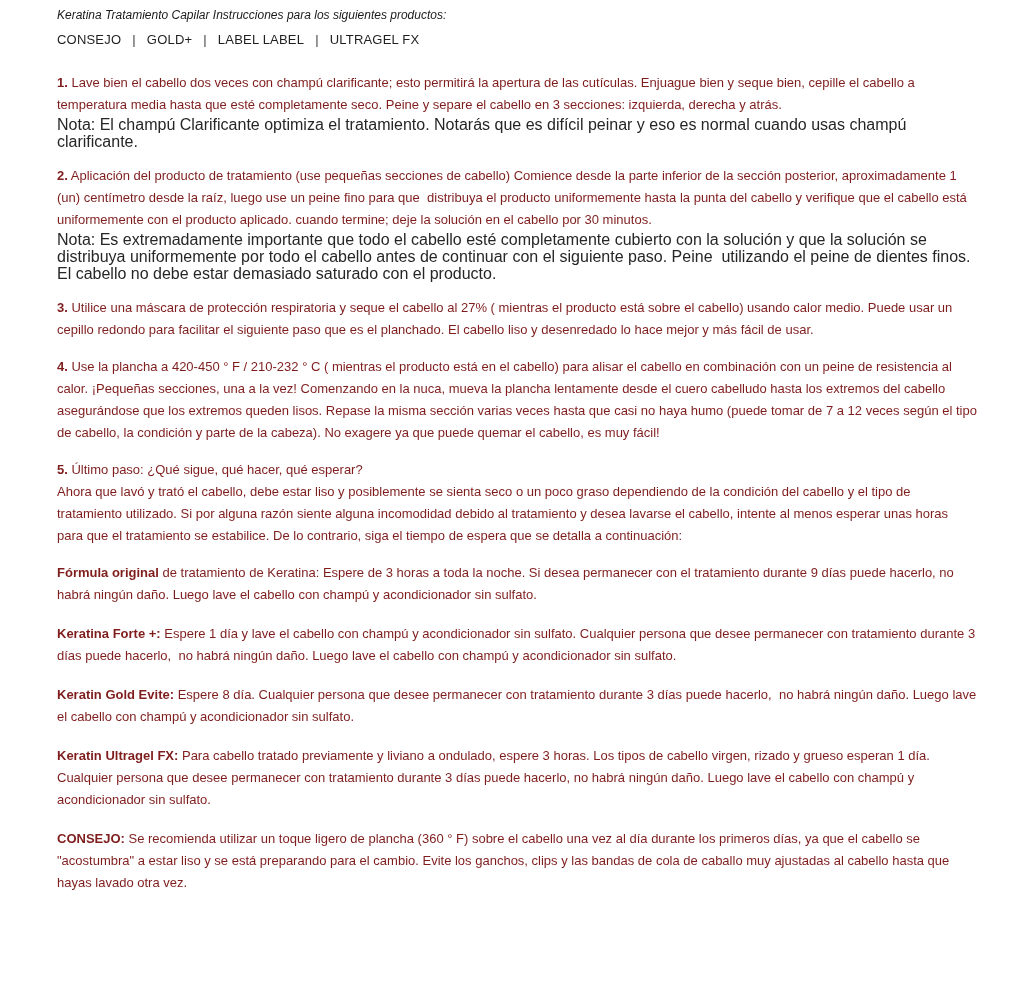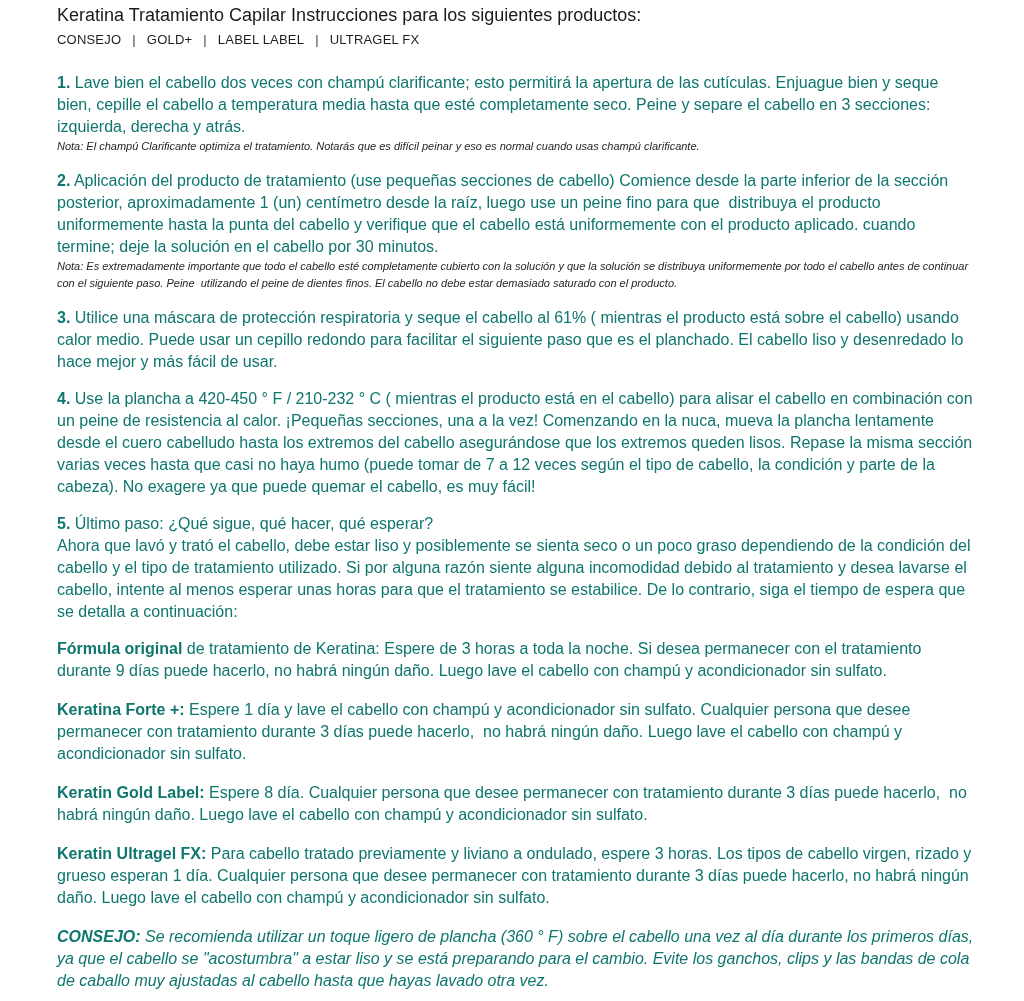--- a/index.html
+++ b/index.html
@@ -10,53 +10,53 @@
     overflow: hidden;
     font-family: "Liberation Sans", "DejaVu Sans", sans-serif;
     color: #1a1a1a;
     -webkit-font-smoothing: antialiased;
   }
   .doc {
     padding: 3px 40px 0 57px;
     width: 1020px;
   }
   .title {
-    font-size: 18px;
+    font-size: 12px;
     font-weight: 400;
     line-height: 24px;
     color: #1a1a1a;
     white-space: nowrap;
+    font-style: italic;
   }
   .products {
     margin-top: 4px;
     margin-bottom: 24px;
     font-size: 13px;
     line-height: 17px;
     color: #1f1f1f;
     letter-spacing: 0.2px;
   }
   .products .sep {
     display: inline-block;
     margin: 0 11px;
     color: #3d3d3d;
   }
   .step-block, .formula-block, .tip-block { margin-bottom: 15px; }
   .formula-block, .tip-block { margin-bottom: 17px; }
-  .tip-block { margin-bottom: 0; font-style: italic; }
+  .tip-block { margin-bottom: 0; }
   p.body {
-    font-size: 16px;
+    font-size: 13px;
     line-height: 22px;
-    color: #0f766e;
+    color: #7f1d1d;
     white-space: pre-wrap;
     max-width: 920px;
   }
   .lead { font-weight: 700; }
   p.note {
-    font-size: 11px;
-    font-style: italic;
+    font-size: 16px;
     line-height: 17px;
     color: #262626;
     white-space: pre-wrap;
     max-width: 930px;
   }
   p.note:empty { display: none; }
 </style>
 </head>
 <body>
 
@@ -73,42 +73,42 @@
     <p class="body"><span class="lead">1.</span><span> Lave bien el cabello dos veces con champú clarificante; esto permitirá la apertura de las cutículas. Enjuague bien y seque bien, cepille el cabello a temperatura media hasta que esté completamente seco. Peine y separe el cabello en 3 secciones: izquierda, derecha y atrás.</span></p>
     <p class="note">Nota: El champú Clarificante optimiza el tratamiento. Notarás que es difícil peinar y eso es normal cuando usas champú clarificante.</p>
   </div>
 
   <div class="step-block">
     <p class="body"><span class="lead">2.</span><span> Aplicación del producto de tratamiento (use pequeñas secciones de cabello) Comience desde la parte inferior de la sección posterior, aproximadamente 1 (un) centímetro desde la raíz, luego use un peine fino para que  distribuya el producto uniformemente hasta la punta del cabello y verifique que el cabello está uniformemente con el producto aplicado. cuando termine; deje la solución en el cabello por 30 minutos.</span></p>
     <p class="note">Nota: Es extremadamente importante que todo el cabello esté completamente cubierto con la solución y que la solución se distribuya uniformemente por todo el cabello antes de continuar con el siguiente paso. Peine  utilizando el peine de dientes finos. El cabello no debe estar demasiado saturado con el producto.</p>
   </div>
 
   <div class="step-block">
-    <p class="body"><span class="lead">3.</span><span> Utilice una máscara de protección respiratoria y seque el cabello al 61% ( mientras el producto está sobre el cabello) usando calor medio. Puede usar un cepillo redondo para facilitar el siguiente paso que es el planchado. El cabello liso y desenredado lo hace mejor y más fácil de usar.</span></p>
+    <p class="body"><span class="lead">3.</span><span> Utilice una máscara de protección respiratoria y seque el cabello al 27% ( mientras el producto está sobre el cabello) usando calor medio. Puede usar un cepillo redondo para facilitar el siguiente paso que es el planchado. El cabello liso y desenredado lo hace mejor y más fácil de usar.</span></p>
   </div>
 
   <div class="step-block">
     <p class="body"><span class="lead">4.</span><span> Use la plancha a 420-450 ° F / 210-232 ° C ( mientras el producto está en el cabello) para alisar el cabello en combinación con un peine de resistencia al calor. ¡Pequeñas secciones, una a la vez! Comenzando en la nuca, mueva la plancha lentamente desde el cuero cabelludo hasta los extremos del cabello asegurándose que los extremos queden lisos. Repase la misma sección varias veces hasta que casi no haya humo (puede tomar de 7 a 12 veces según el tipo de cabello, la condición y parte de la cabeza). No exagere ya que puede quemar el cabello, es muy fácil!</span></p>
   </div>
 
   <div class="step-block">
     <p class="body"><span class="lead">5.</span><span> Último paso: ¿Qué sigue, qué hacer, qué esperar?
 Ahora que lavó y trató el cabello, debe estar liso y posiblemente se sienta seco o un poco graso dependiendo de la condición del cabello y el tipo de tratamiento utilizado. Si por alguna razón siente alguna incomodidad debido al tratamiento y desea lavarse el cabello, intente al menos esperar unas horas para que el tratamiento se estabilice. De lo contrario, siga el tiempo de espera que se detalla a continuación:</span></p>
   </div>
 
   <div class="formula-block">
     <p class="body"><span class="lead">Fórmula original</span><span> de tratamiento de Keratina: Espere de 3 horas a toda la noche. Si desea permanecer con el tratamiento durante 9 días puede hacerlo, no habrá ningún daño. Luego lave el cabello con champú y acondicionador sin sulfato.</span></p>
   </div>
 
   <div class="formula-block">
     <p class="body"><span class="lead">Keratina Forte +:</span><span> Espere 1 día y lave el cabello con champú y acondicionador sin sulfato. Cualquier persona que desee permanecer con tratamiento durante 3 días puede hacerlo,  no habrá ningún daño. Luego lave el cabello con champú y acondicionador sin sulfato.</span></p>
   </div>
 
   <div class="formula-block">
-    <p class="body"><span class="lead">Keratin Gold Label:</span><span> Espere 8 día. Cualquier persona que desee permanecer con tratamiento durante 3 días puede hacerlo,  no habrá ningún daño. Luego lave el cabello con champú y acondicionador sin sulfato.</span></p>
+    <p class="body"><span class="lead">Keratin Gold Evite:</span><span> Espere 8 día. Cualquier persona que desee permanecer con tratamiento durante 3 días puede hacerlo,  no habrá ningún daño. Luego lave el cabello con champú y acondicionador sin sulfato.</span></p>
   </div>
 
   <div class="formula-block">
     <p class="body"><span class="lead">Keratin Ultragel FX:</span><span> Para cabello tratado previamente y liviano a ondulado, espere 3 horas. Los tipos de cabello virgen, rizado y grueso esperan 1 día. Cualquier persona que desee permanecer con tratamiento durante 3 días puede hacerlo, no habrá ningún daño. Luego lave el cabello con champú y acondicionador sin sulfato.</span></p>
   </div>
 
   <div class="tip-block">
     <p class="body"><span class="lead">CONSEJO:</span><span> Se recomienda utilizar un toque ligero de plancha (360 ° F) sobre el cabello una vez al día durante los primeros días, ya que el cabello se "acostumbra" a estar liso y se está preparando para el cambio. Evite los ganchos, clips y las bandas de cola de caballo muy ajustadas al cabello hasta que hayas lavado otra vez.</span></p>
   </div>
 

